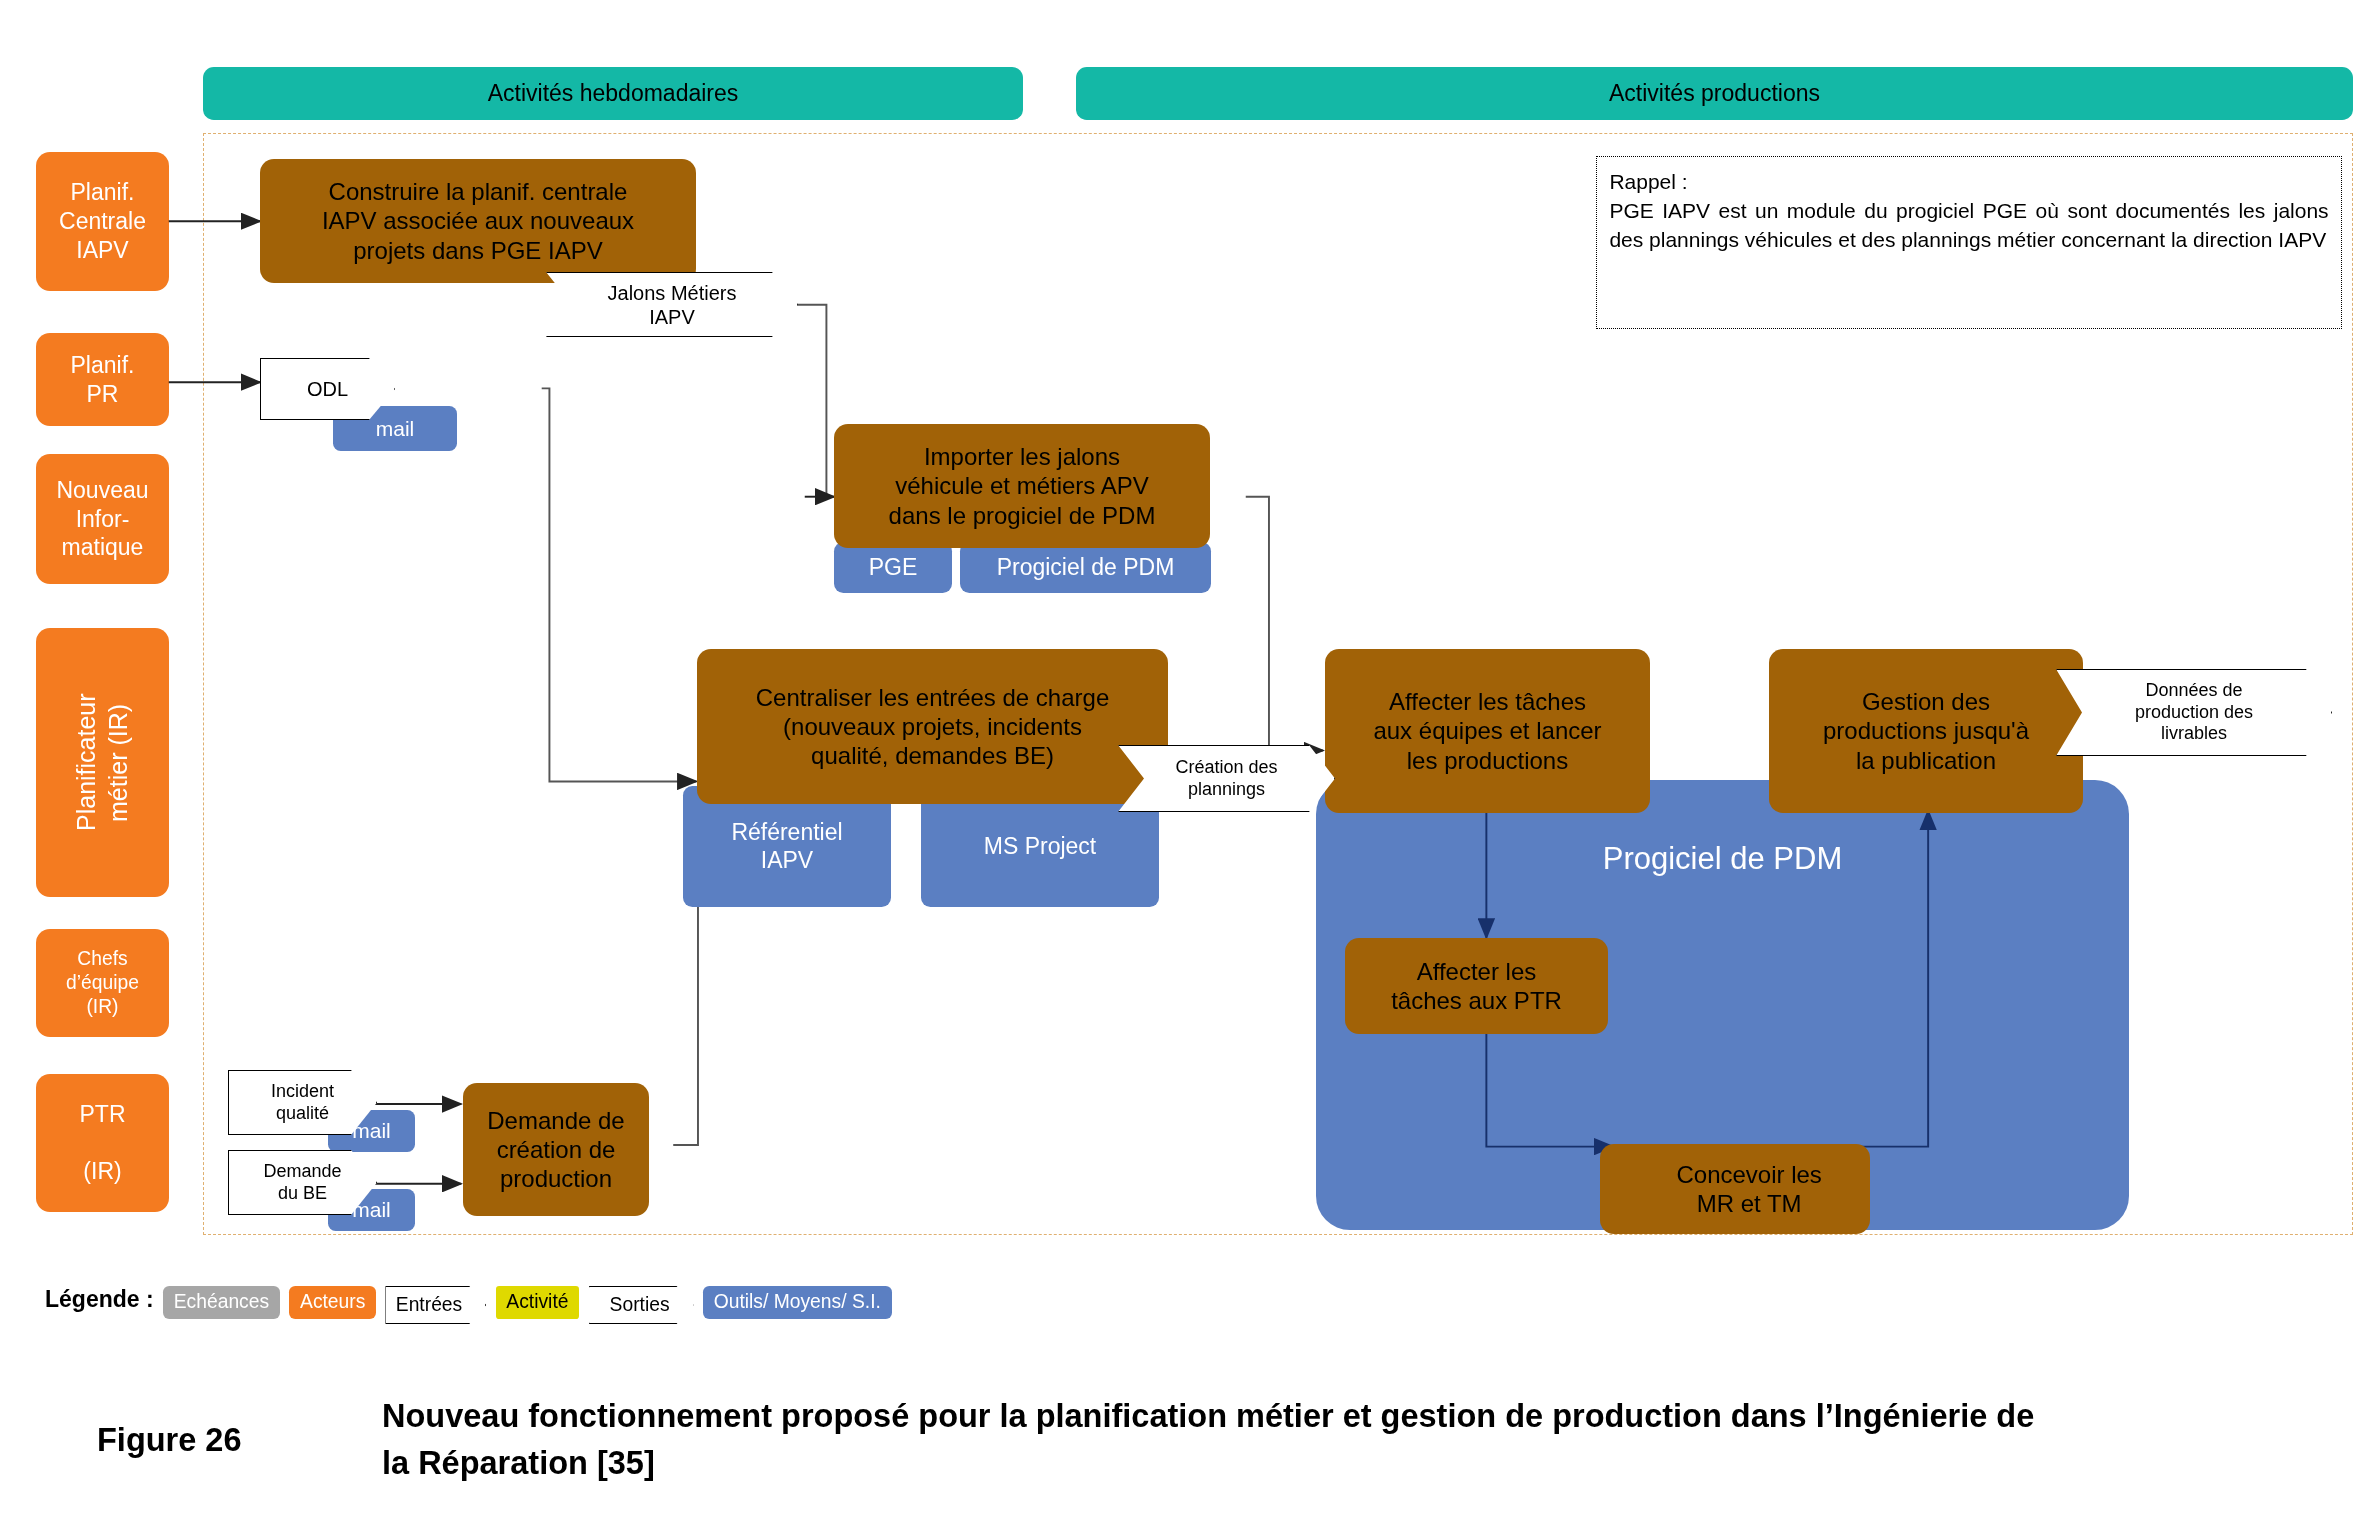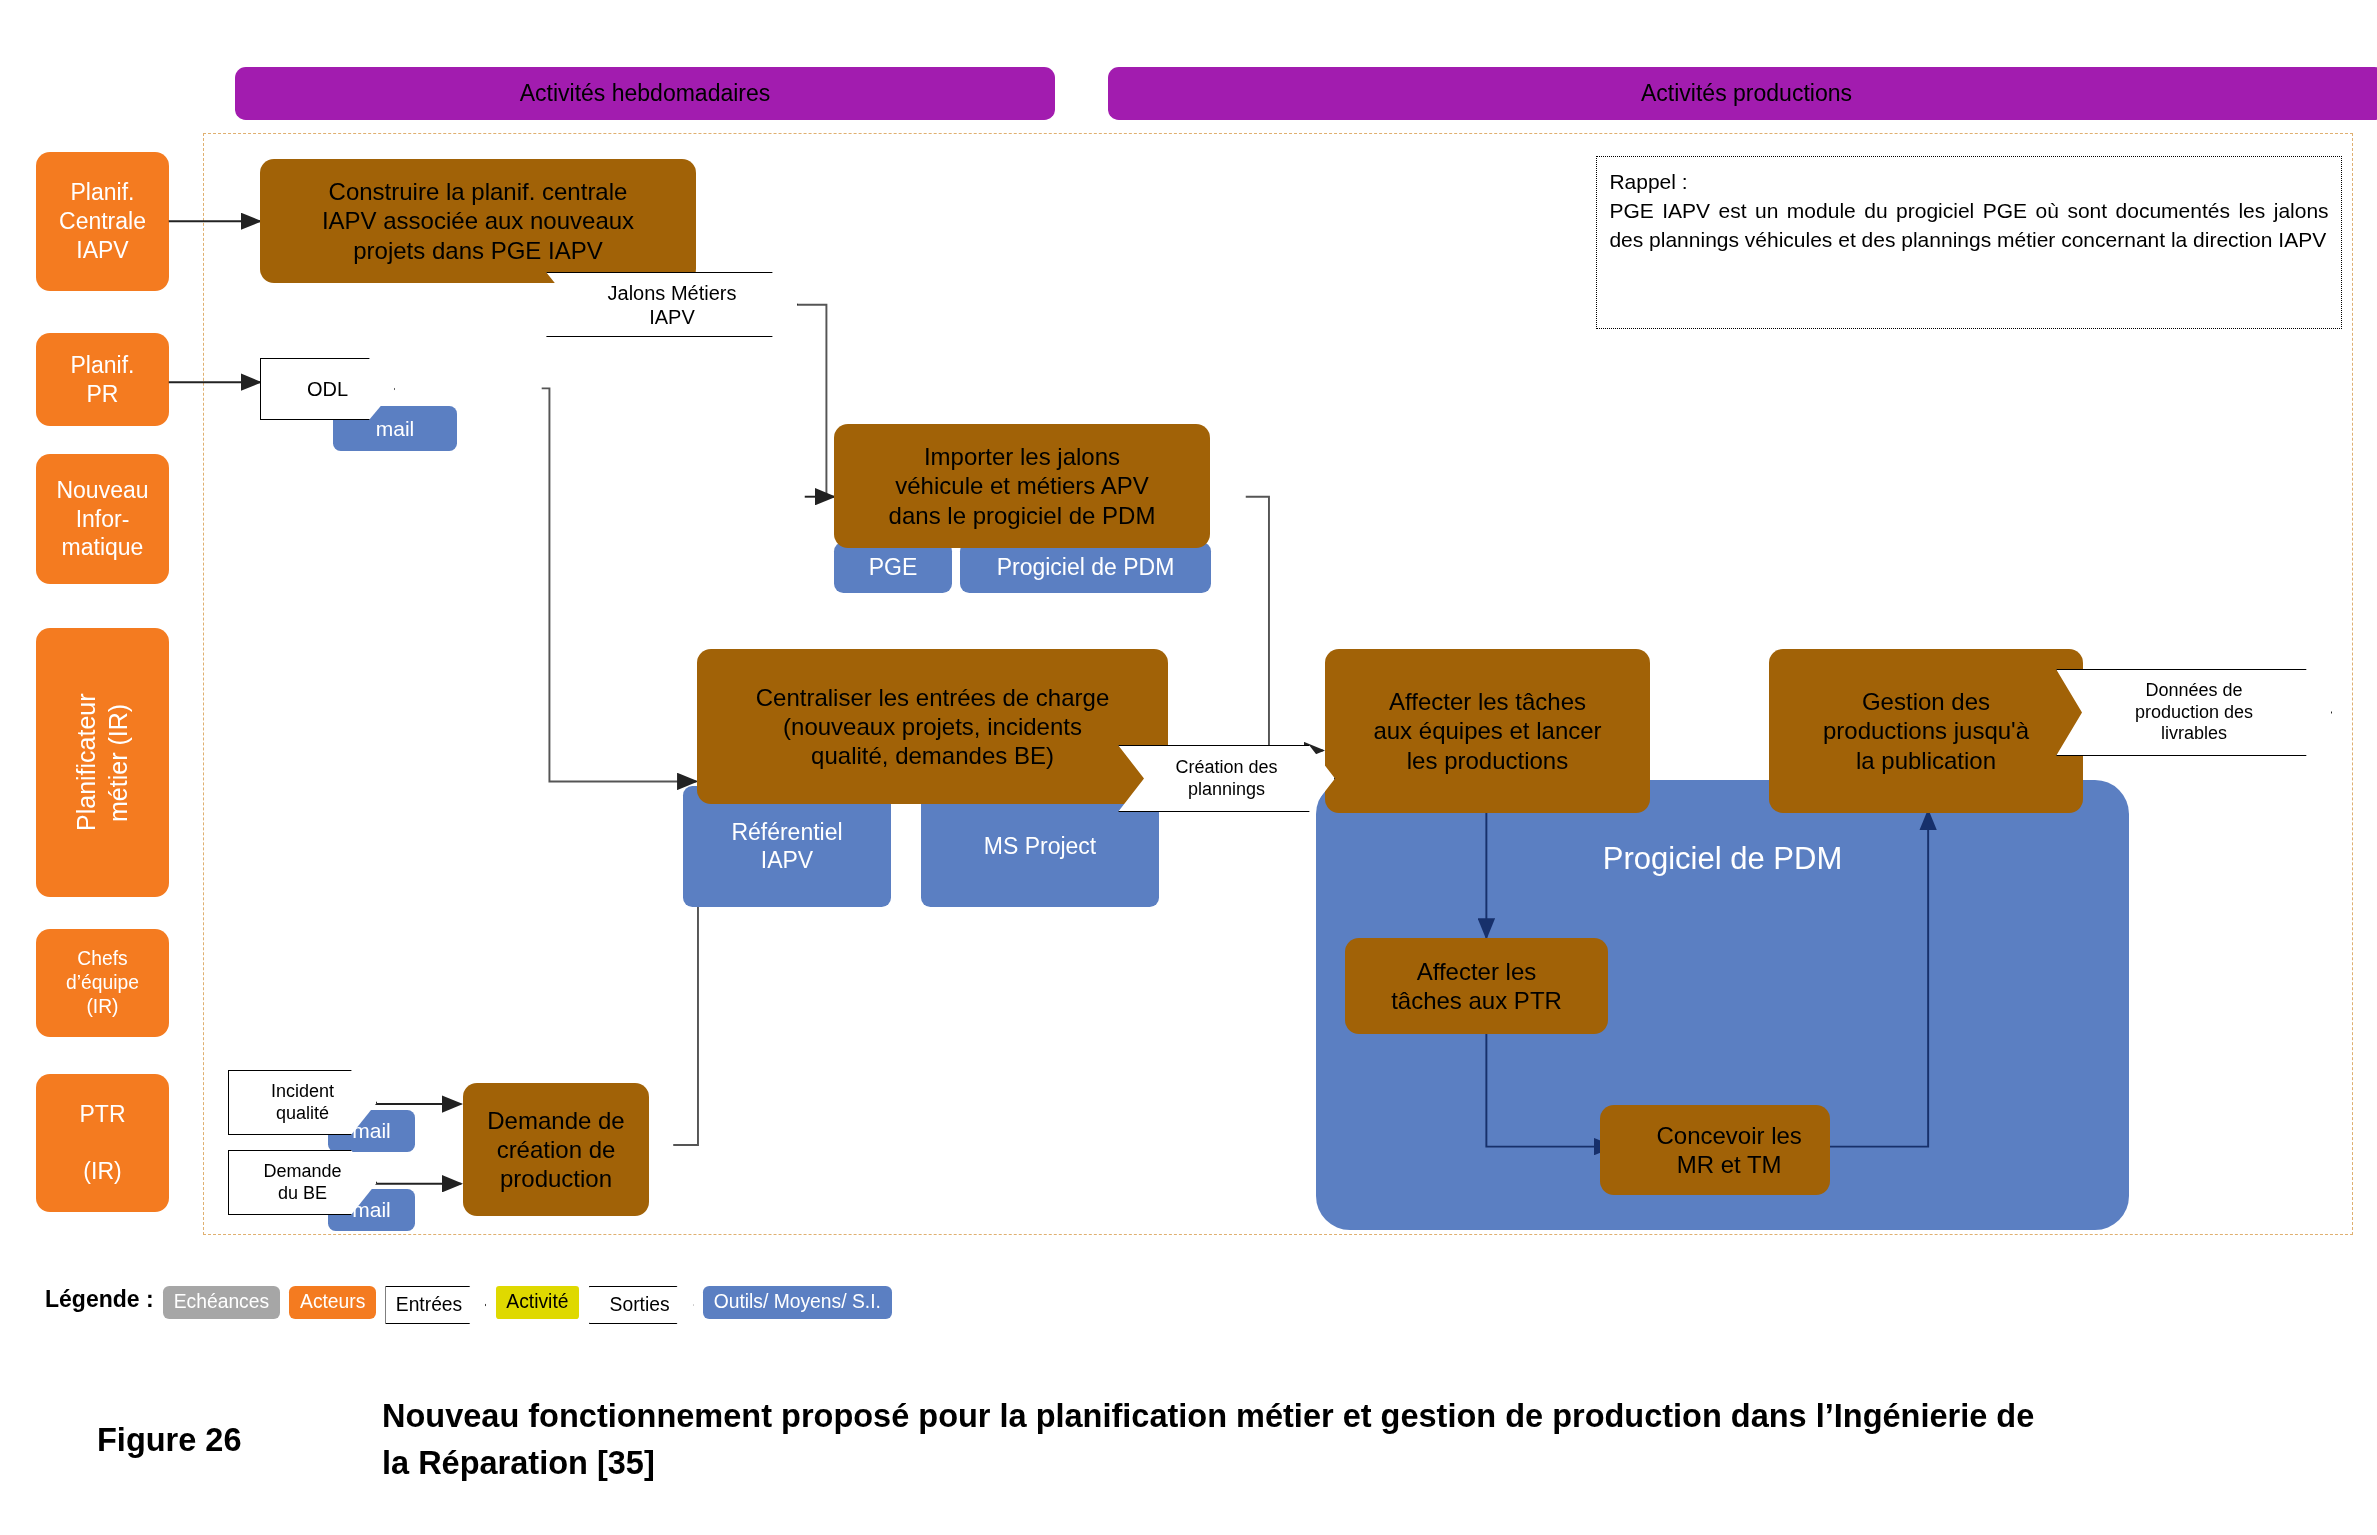--- a/index.html
+++ b/index.html
@@ -3,23 +3,23 @@
 <meta charset="utf-8">
 <style>
   html,body{margin:0;padding:0;background:#ffffff;}
   body{width:2377px;height:1535px;position:relative;font-family:"Liberation Sans",sans-serif;color:#000;}
   #stage{position:absolute;left:0;top:0;width:2377px;height:1535px;overflow:hidden;}
 
   .abs{position:absolute;box-sizing:border-box;}
 
   
   .phase-bar{
-    background:#a21caf;border-radius:10.8px;
+    background:#14b8a6;border-radius:10.8px;
     display:flex;align-items:center;justify-content:center;
-    font-size:23px;color:#000;margin-left:32px;
+    font-size:23px;color:#000;
   }
 
   
   .lane-frame{border:1.5px dashed #e0b070;background:transparent;}
 
   
   .actor{
     background:#f47b20;border-radius:14px;color:#fff;
     display:flex;align-items:center;justify-content:center;text-align:center;
     line-height:1.25;font-size:23px;white-space:pre-line;padding:3.1px;
@@ -219,21 +219,21 @@
     <span>Demande de
 création de
 production</span>
   </div>
 
   <div class="abs activity" style="left:1345px;top:938px;width:263px;height:96px;">
     <span>Affecter les
 tâches aux PTR</span>
   </div>
 
-  <div class="abs activity" style="left:1600px;top:1105px;width:230px;height:90px;padding-left:36px;">
+  <div class="abs activity" style="left:1600px;top:1144px;width:270px;height:90px;padding-left:36px;">
     <span>Concevoir les
 MR et TM</span>
   </div>
 
   <div class="abs tool mail" style="left:333px;top:406px;width:124px;height:45px;">
     <span>mail</span>
   </div>
 
   <div class="abs tool" style="left:834px;top:542px;width:118px;height:51px;">
     <span>PGE</span>

